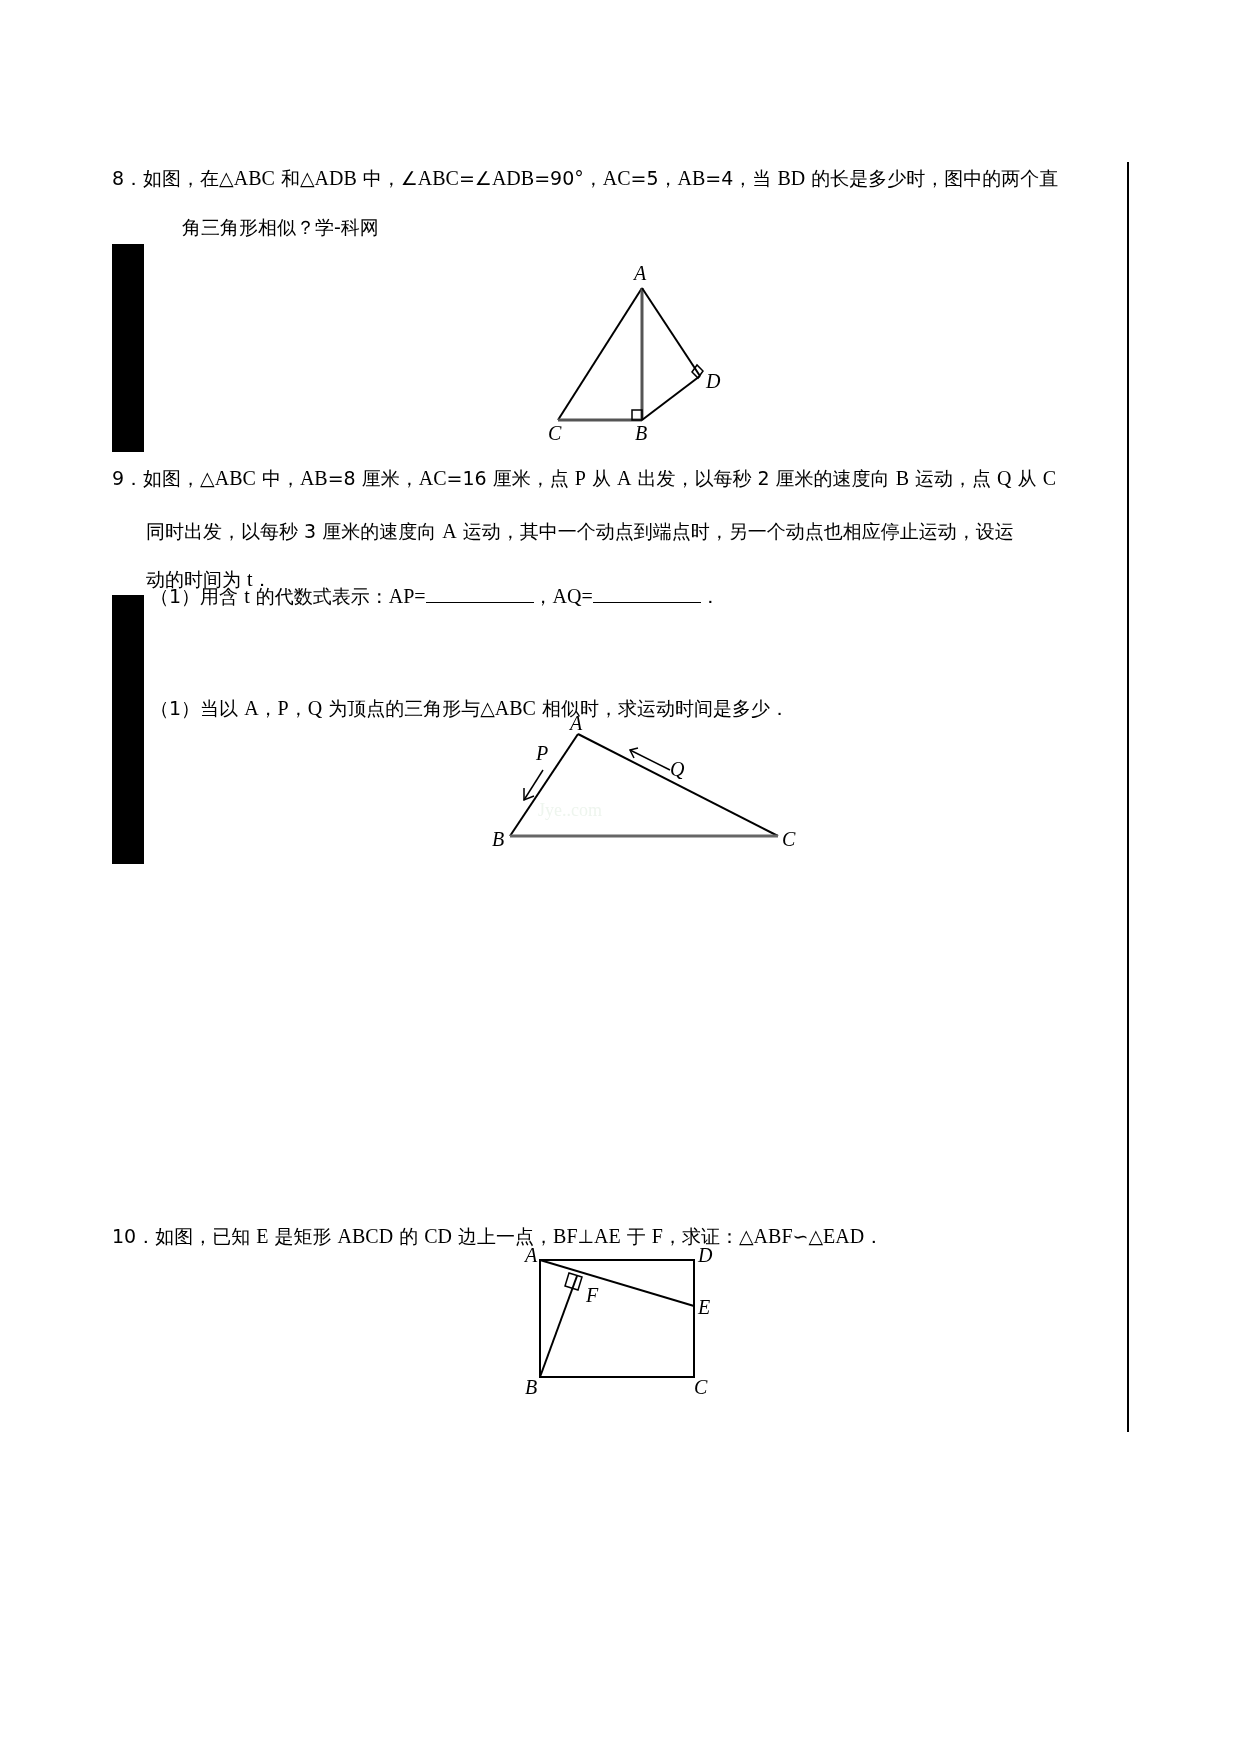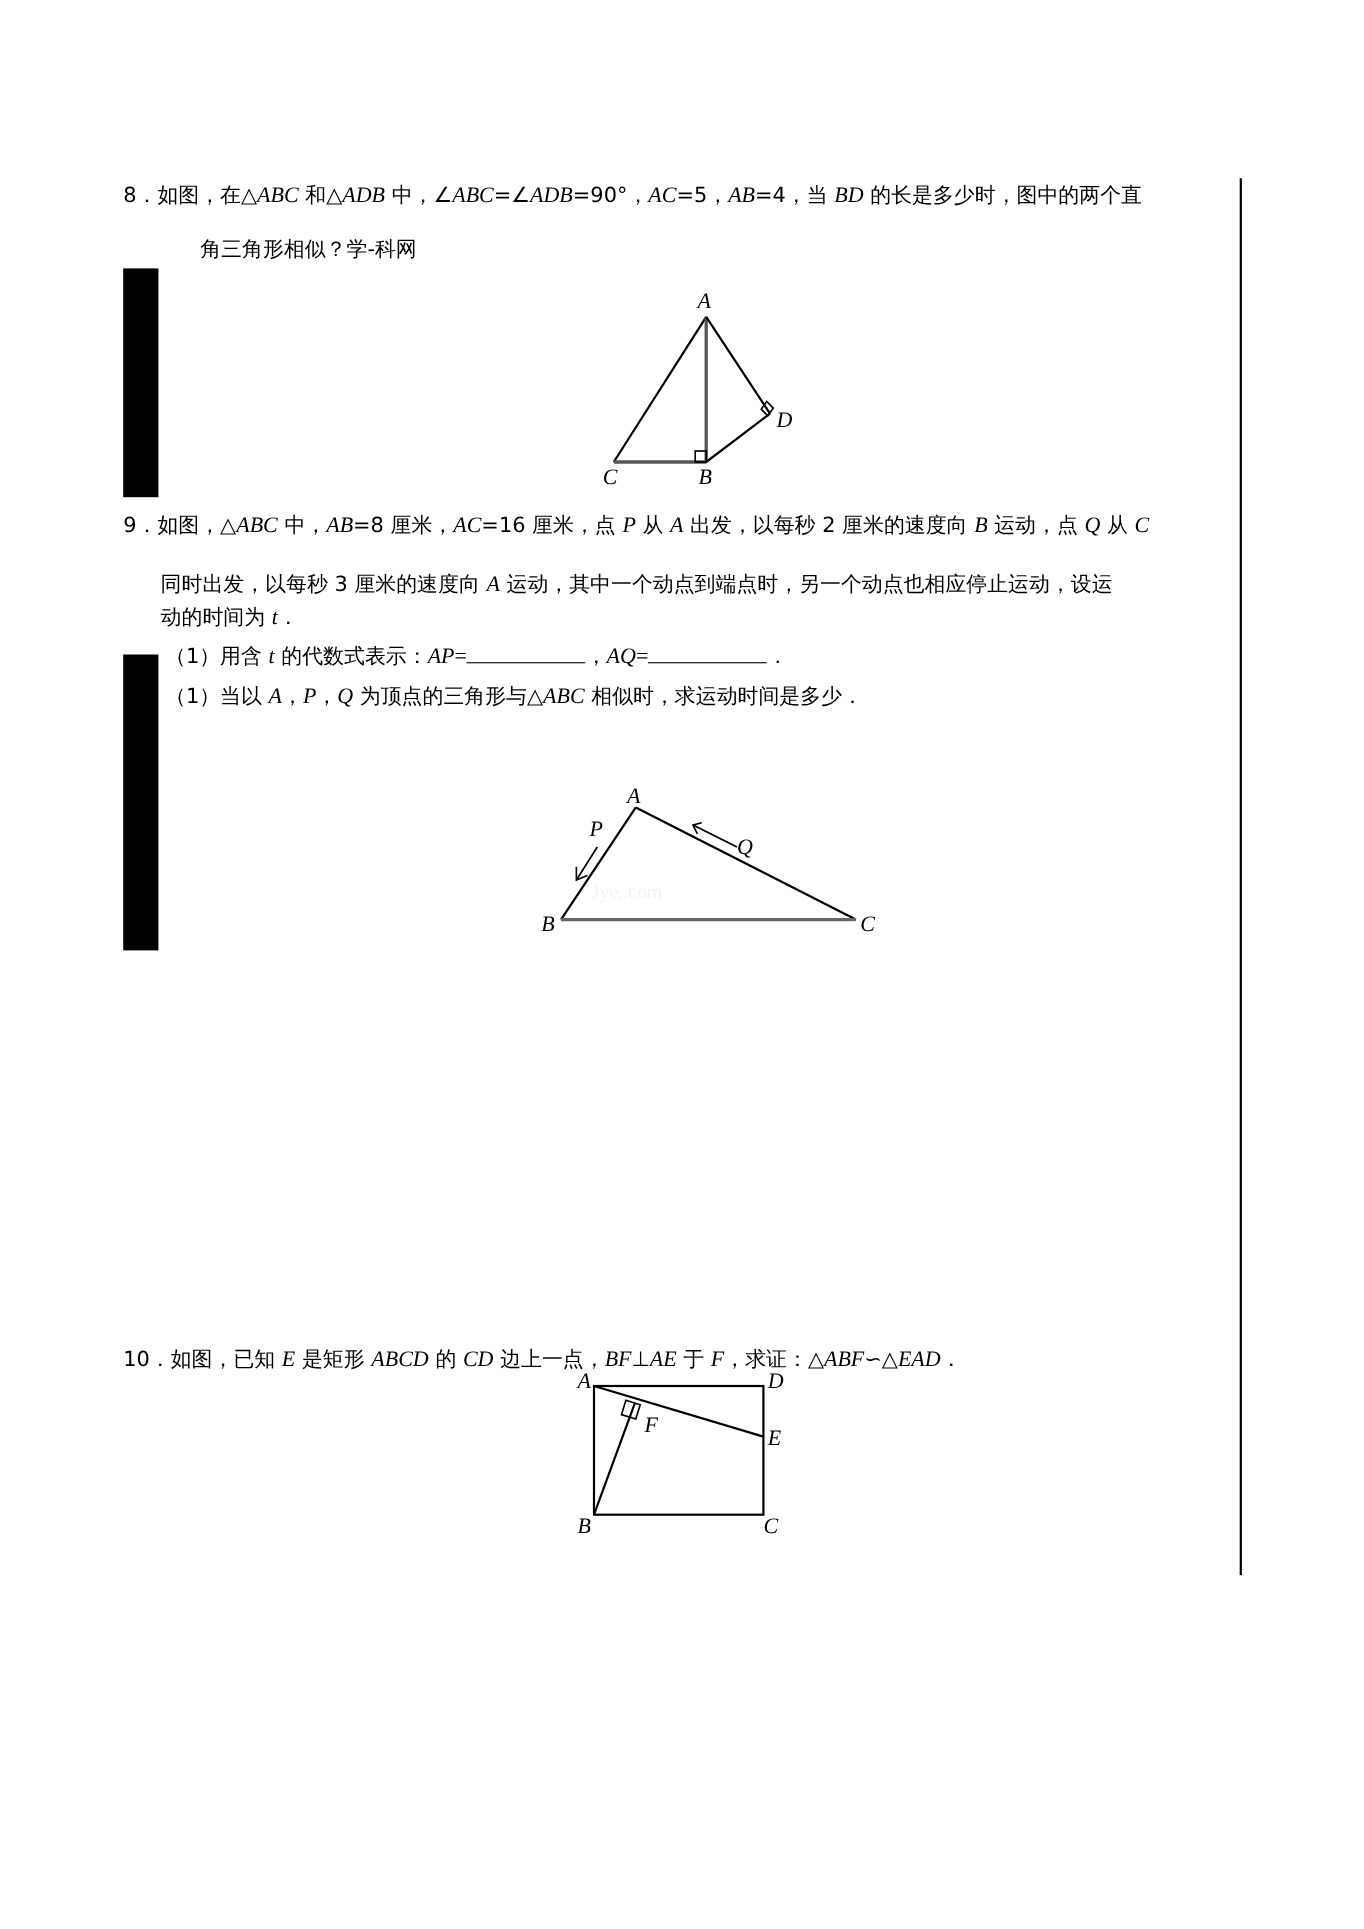--- a/index.html
+++ b/index.html
@@ -1,19 +1,19 @@
 <!DOCTYPE html>
 <html><head>
 <meta charset="utf-8">
 <style>
   html, body { margin:0; padding:0; background:#ffffff; }
   body { width:1240px; height:1754px; position:relative; overflow:hidden;
          font-family:"DejaVu Sans","Liberation Sans",sans-serif; color:#000; }
   .line { position:absolute; font-size:19px; white-space:nowrap; line-height:24px; }
-  .m { font-family:"Liberation Serif","DejaVu Serif",serif; font-style:italic; font-size:20px; }
+  .m { font-family:"Liberation Serif","DejaVu Serif",serif; font-size:20px; }
   .n { font-family:"Liberation Serif","DejaVu Serif",serif; font-size:20px; }
   .bar { position:absolute; background:#000; width:32px; left:112px; }
   .vrule { position:absolute; left:1127px; width:2px; background:#000; }
   .fig { position:absolute; }
   .blank { display:inline-block; width:108px; border-bottom:1.5px solid #000; height:18px; vertical-align:baseline; }
   svg text { font-family:"Liberation Serif","DejaVu Serif",serif; font-style:italic; font-size:20px; fill:#000; }
 </style>
 </head>
 <body>
 
@@ -43,28 +43,28 @@
   <text x="95" y="182">B</text>
   <text x="166" y="130">D</text>
 </svg>
 
 <div class="line" style="left:112px;top:466px;">
   <span>9．</span><span>如图，△</span><span class="m">ABC</span><span> 中，</span><span class="m">AB</span><span>=8 厘米，</span><span class="m">AC</span><span>=16 厘米，点 </span><span class="m">P</span><span> 从 </span><span class="m">A</span><span> 出发，以每秒 2 厘米的速度向 </span><span class="m">B</span><span> 运动，点 </span><span class="m">Q</span><span> 从 </span><span class="m">C</span>
 </div>
 <div class="line" style="left:146px;top:519px;">
   <span>同时出发，以每秒 3 厘米的速度向 </span><span class="m">A</span><span> 运动，其中一个动点到端点时，另一个动点也相应停止运动，设运</span>
 </div>
-<div class="line" style="left:146px;top:549px;">
+<div class="line" style="left:146px;top:567px;">
   <span>动的时间为 </span><span class="m">t</span><span>．</span>
 </div>
 
 <div class="line" style="left:150px;top:584px;">
   <span>（1）用含 </span><span class="m">t</span><span> 的代数式表示：</span><span class="m">AP</span><span class="n">=</span><span class="blank"></span><span>，</span><span class="m">AQ</span><span class="n">=</span><span class="blank"></span><span>．</span>
 </div>
-<div class="line" style="left:150px;top:621px;">
+<div class="line" style="left:150px;top:696px;">
   <span>（1）当以 </span><span class="m">A</span><span>，</span><span class="m">P</span><span>，</span><span class="m">Q</span><span> 为顶点的三角形与△</span><span class="m">ABC</span><span> 相似时，求运动时间是多少．</span>
 </div>
 
 <svg class="fig" style="left:470px;top:700px;" width="340" height="160" viewBox="0 0 340 160">
   <text x="68" y="116" style="font-size:18px;fill:#eef5ee;font-style:normal;">Jye..com</text>
   <g stroke="#000" stroke-width="2" fill="none">
     <line x1="108" y1="34" x2="40" y2="136"></line>
     <line x1="108" y1="34" x2="308" y2="136"></line>
     <line x1="40" y1="136" x2="308" y2="136" stroke="#666" stroke-width="3"></line>
     <line x1="73" y1="70" x2="54" y2="100" stroke-width="1.5"></line>

